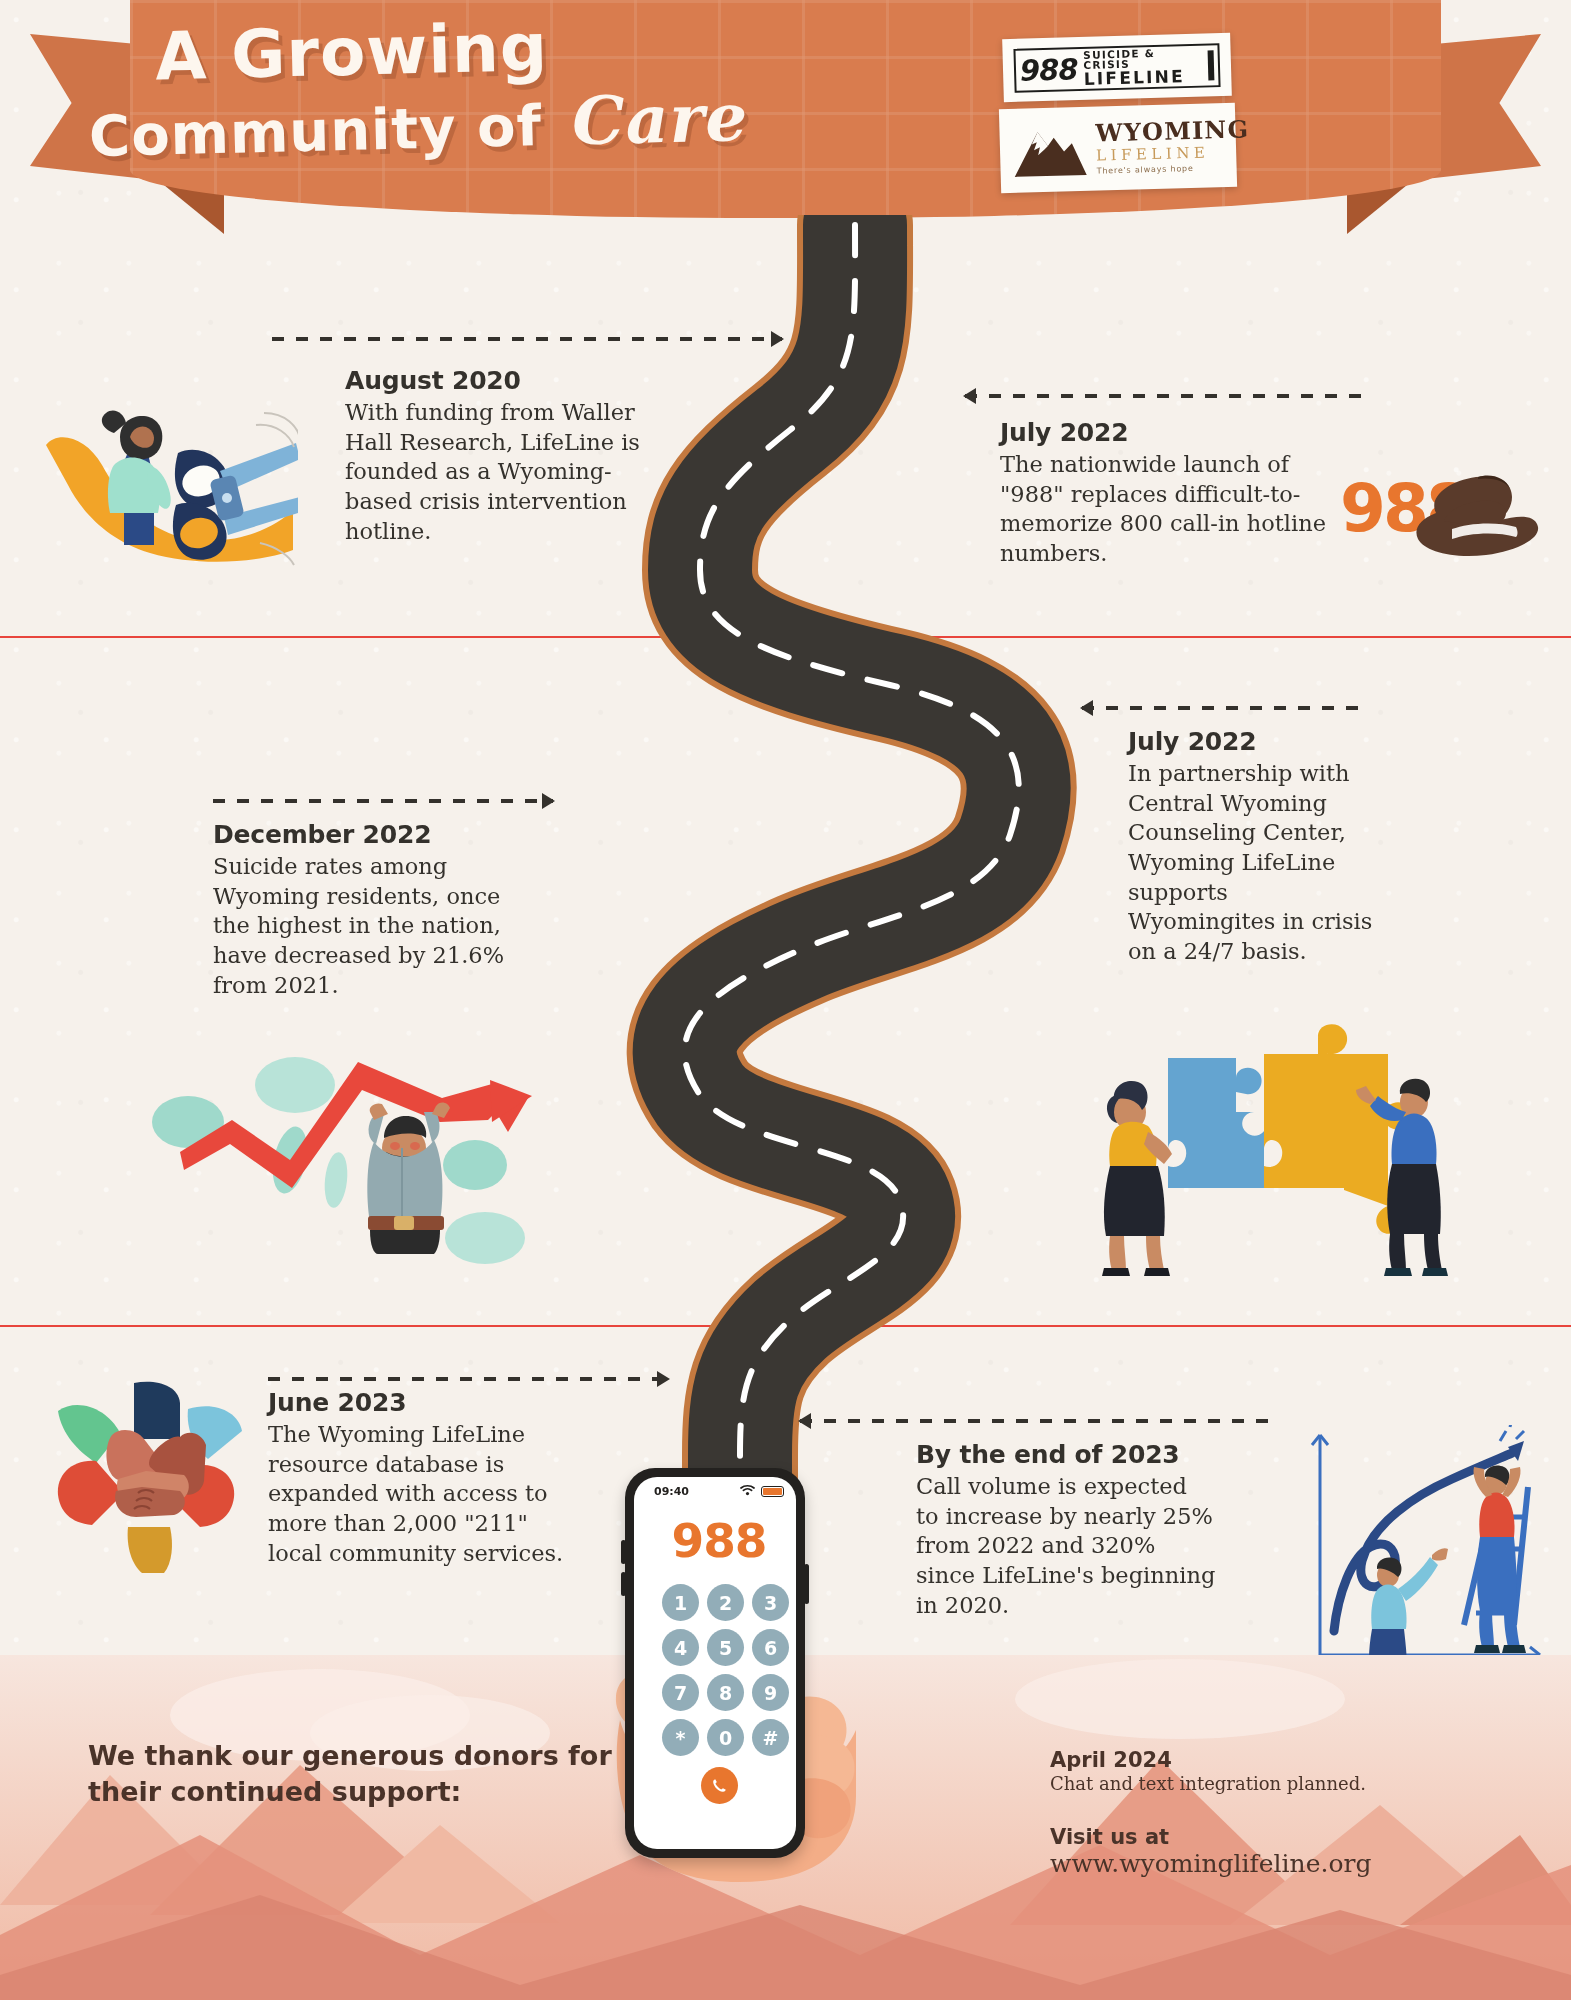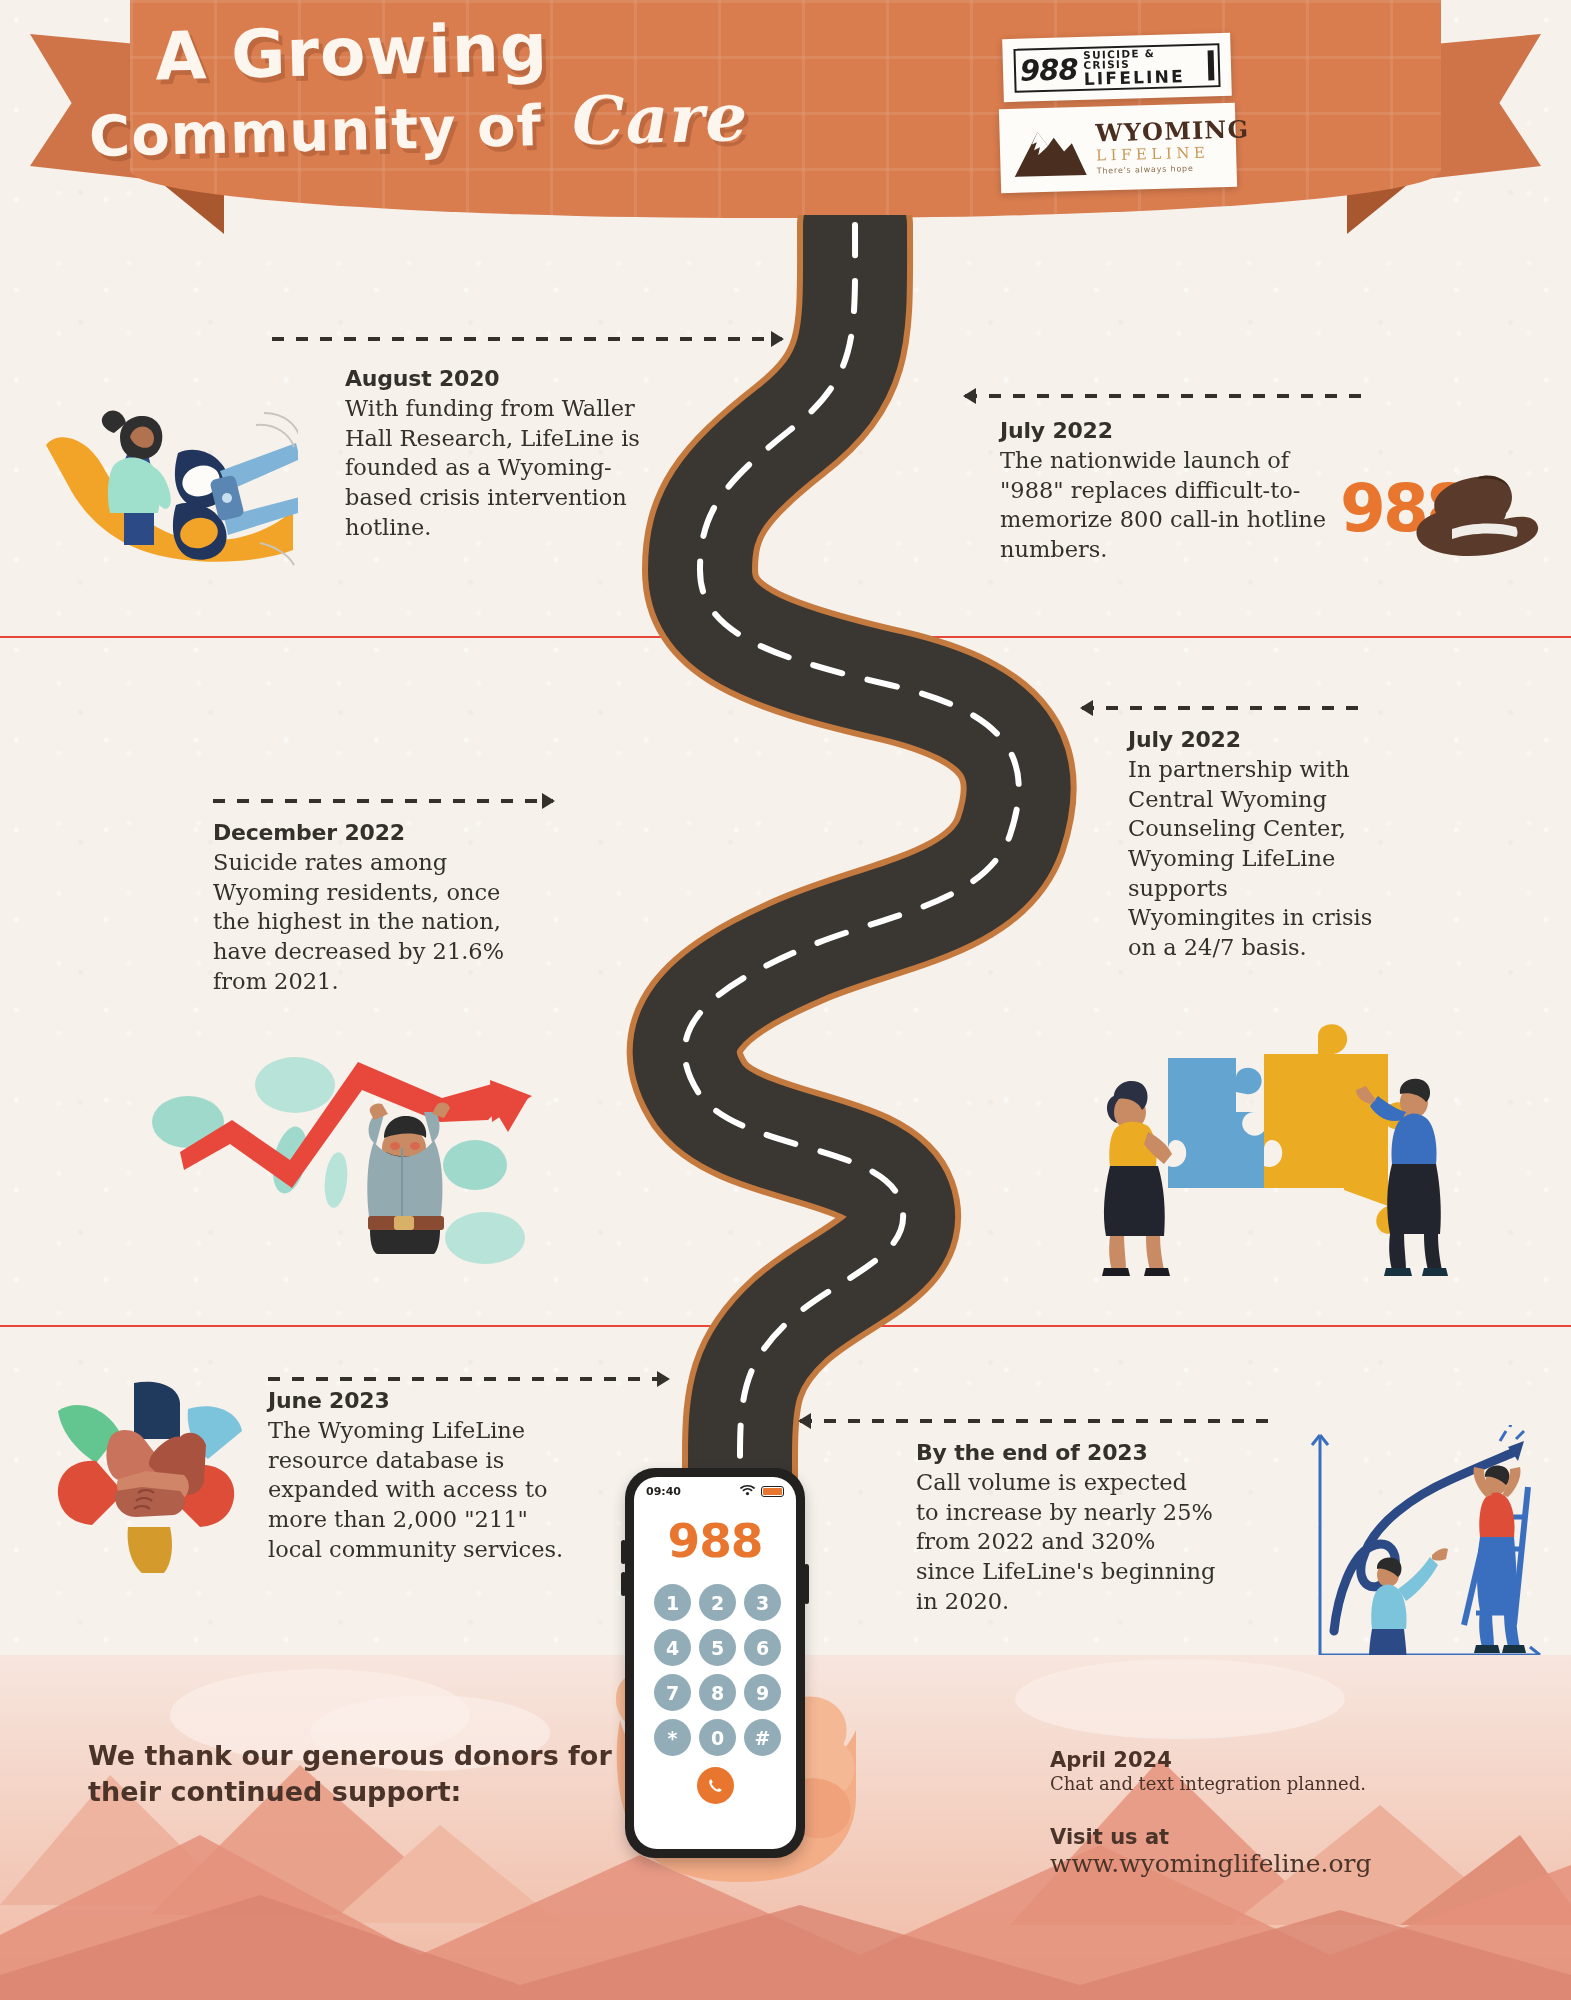--- a/index.html
+++ b/index.html
@@ -100,21 +100,21 @@
     letter-spacing:.8px; margin-top:4px;
   }
 
   
   .road-svg { position:absolute; top:215px; left:0; width:1571px; height:1420px; }
 
   
   .tl { position:absolute; }
   .tl .hdr {
     font-family:"DejaVu Sans", sans-serif; font-weight:900;
-    font-size:22px; color:#34312c; margin-bottom:3px; letter-spacing:-.2px;
+    font-size:25px; color:#34312c; margin-bottom:3px; letter-spacing:-.2px;
   }
   .tl .body {
     font-family:"DejaVu Serif", serif; font-size:22.5px; color:#34312c;
     line-height:1.32;
   }
   .dashline { position:absolute; height:22px; }
   .dashline .bar {
     position:absolute; top:9px; height:4px; left:0; right:0;
     background-image: repeating-linear-gradient(to right,#34312c 0 12px, transparent 12px 24px);
   }
@@ -124,21 +124,21 @@
 
   
   .hat988 { position:absolute; left:1340px; top:455px; }
 
   
   .phone {
     position:absolute; left:625px; top:1468px; width:180px; height:390px;
     background:#23211f; border-radius:30px; padding:9px; z-index:6;
     box-shadow: 0 6px 14px rgba(0,0,0,.22);
   }
-  .screen { width:100%; height:100%; background:#fff; border-radius:23px; overflow:hidden; position:relative; }
+  .screen { width:100%; height:100%; background:#fff; border-radius:23px; overflow:hidden; position:relative;padding-left:8px; }
   .statusbar {
     display:flex; justify-content:space-between; align-items:center;
     padding:7px 12px 0 12px;
     font-family:"DejaVu Sans", sans-serif; font-size:11px; font-weight:700; color:#23211f;
   }
   .sb-right { display:flex; align-items:center; gap:6px; }
   .batt { width:23px; height:11px; border:1.6px solid #23211f; border-radius:3px; padding:1.2px; }
   .batt i { display:block; width:100%; height:100%; background:#e8762e; border-radius:1px; }
   .screen-num {
     text-align:center; font-family:"DejaVu Sans", sans-serif; font-weight:900;

